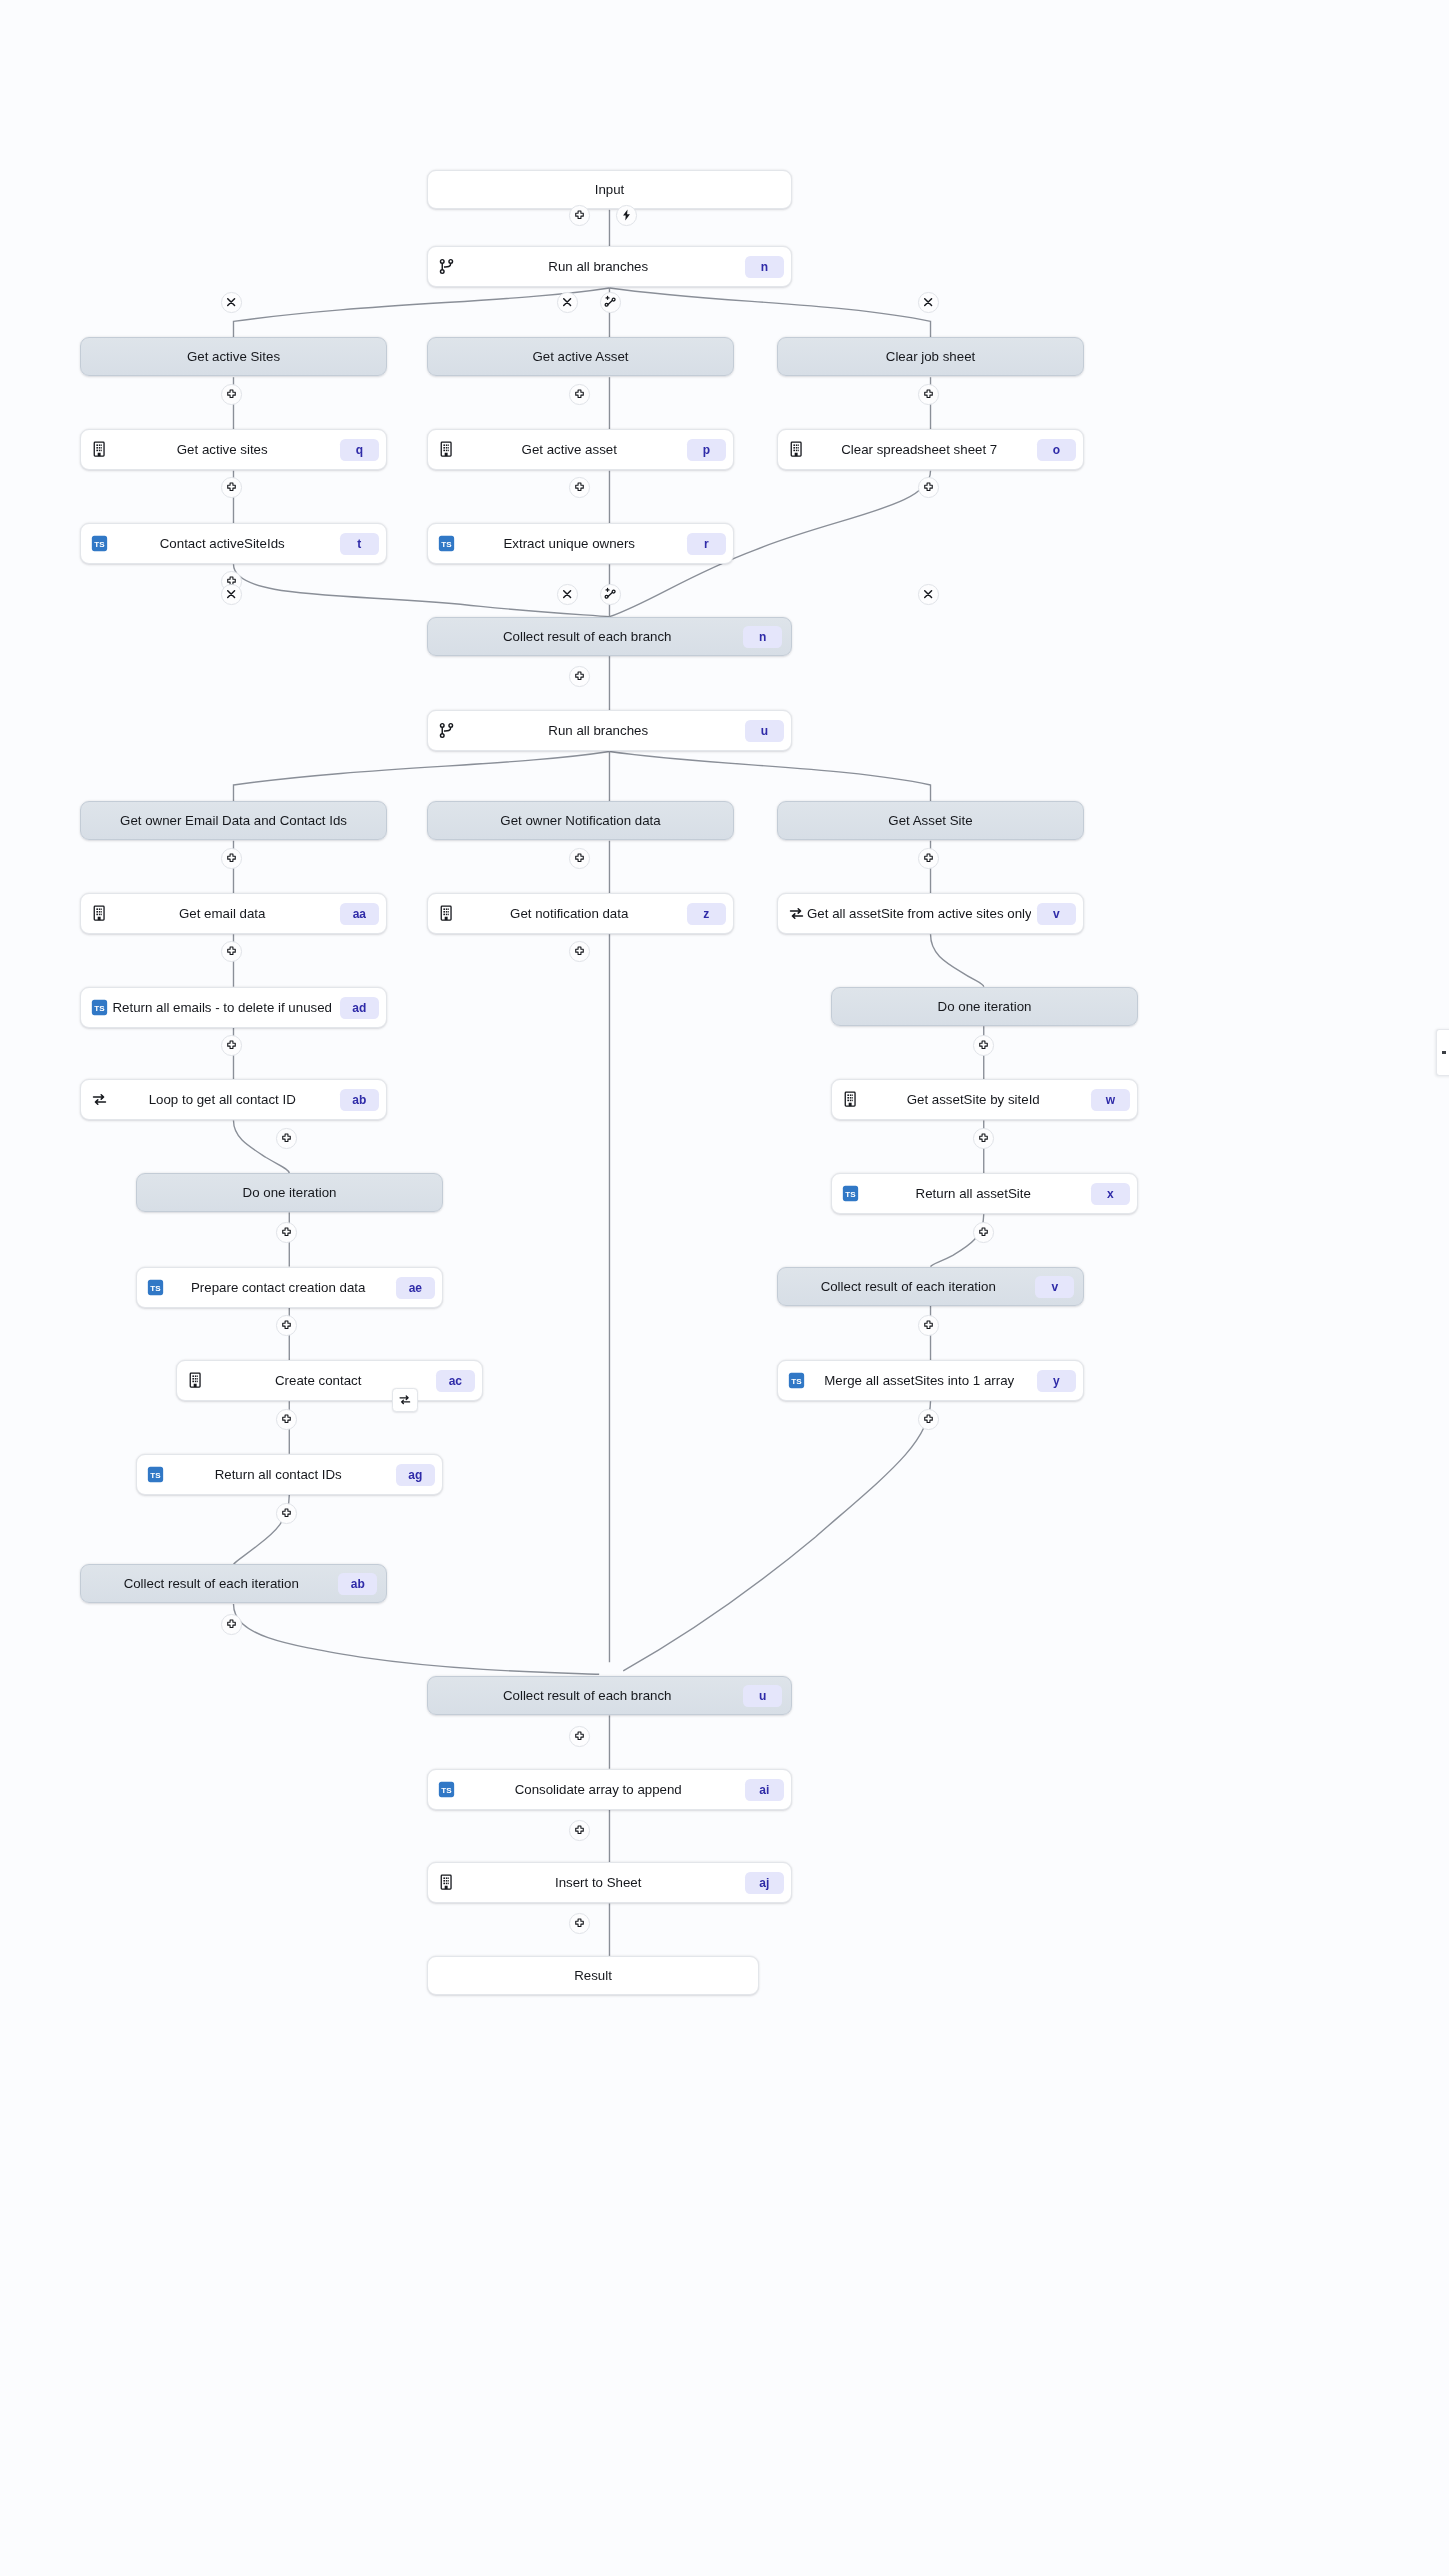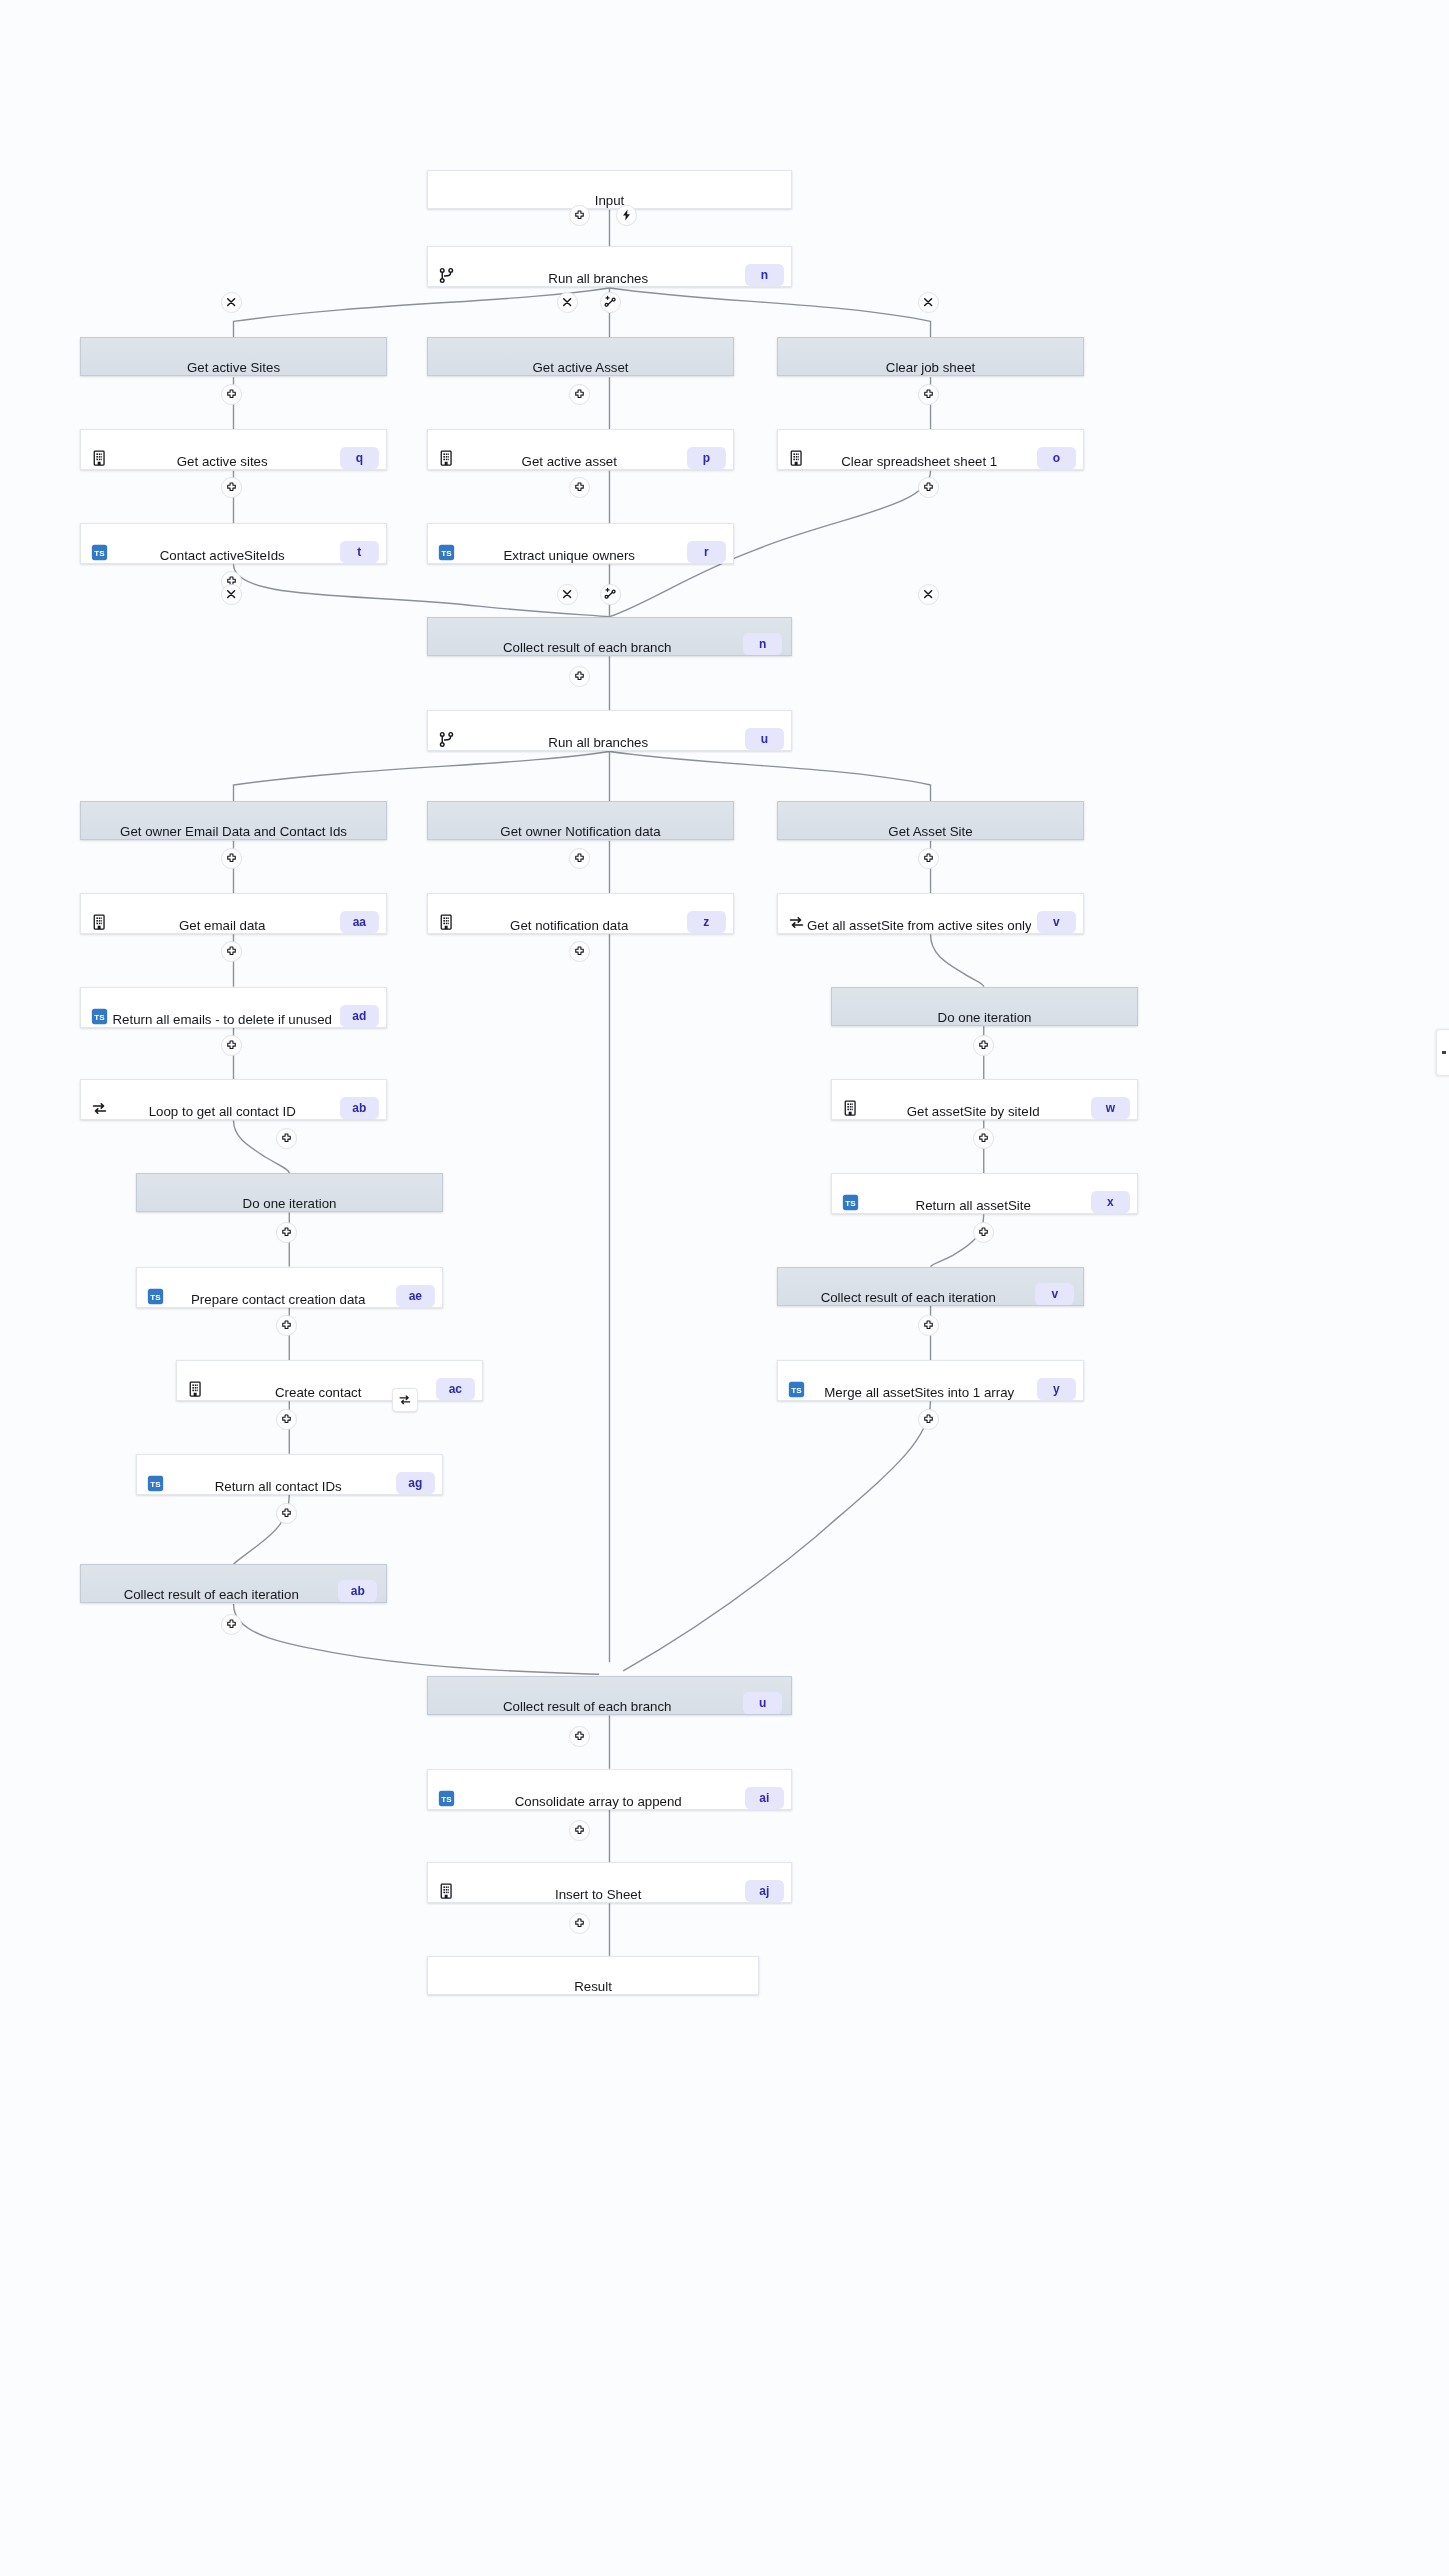--- a/index.html
+++ b/index.html
@@ -12,22 +12,22 @@
   #canvas{position:relative;width:1449px;height:2576px;}
 
   
   #edges{position:absolute;left:0;top:0;width:1449px;height:2576px;pointer-events:none;}
   #edges path,#edges line{fill:none;stroke:#8a8f98;stroke-width:1.6;}
 
   
   .node{
     position:absolute;
     box-sizing:border-box;
-    display:flex;align-items:flex-end;
-    border-radius:0;
+    display:flex;align-items:center;
+    border-radius:9px;
     box-shadow:0 0.9px 1.7px rgba(16,24,40,.10),0 0.9px 3.4px rgba(16,24,40,.06);
   }
   .node .lbl{
     flex:1;text-align:center;
     font-size:13.3px;color:#16181d;
     white-space:nowrap;overflow:hidden;
   }
   
   .frame{
     background:linear-gradient(180deg,#dee4ea 0%,#d7dee6 100%);
@@ -211,21 +211,21 @@
             <rect x="12.6" y="4.2" width="0.9" height="1.9" fill="#16181d"></rect>
             <rect x="6.6" y="7.4" width="2" height="1.9" fill="#16181d"></rect>
             <rect x="9.6" y="7.4" width="2" height="1.9" fill="#16181d"></rect>
             <rect x="12.6" y="7.4" width="0.9" height="1.9" fill="#16181d"></rect>
             <rect x="6.6" y="10.6" width="2" height="1.9" fill="#16181d"></rect>
             <rect x="9.6" y="10.6" width="2" height="1.9" fill="#16181d"></rect>
             <rect x="12.6" y="10.6" width="0.9" height="1.9" fill="#16181d"></rect>
             <rect x="8.2" y="14.4" width="3.6" height="4.1" fill="#16181d"></rect>
           </svg>
         </span>
-        <span class="lbl">Clear spreadsheet sheet 1</span>
+        <span class="lbl">Clear spreadsheet sheet 7</span>
         <span class="badge">o</span>
       </div>
       <div class="node step" style="left: 80px; top: 523px; width: 307px;">
         <span class="nicon">
           <svg width="17" height="17" viewBox="0 0 20 20">
             <rect x="1" y="1" width="18" height="18" rx="3" fill="#3178c6"></rect>
             <text x="10" y="14.2" font-family="Liberation Sans,sans-serif" font-size="9.5" font-weight="bold" fill="#ffffff" text-anchor="middle">TS</text>
           </svg>
         </span>
         <span class="lbl">Contact activeSiteIds</span>

